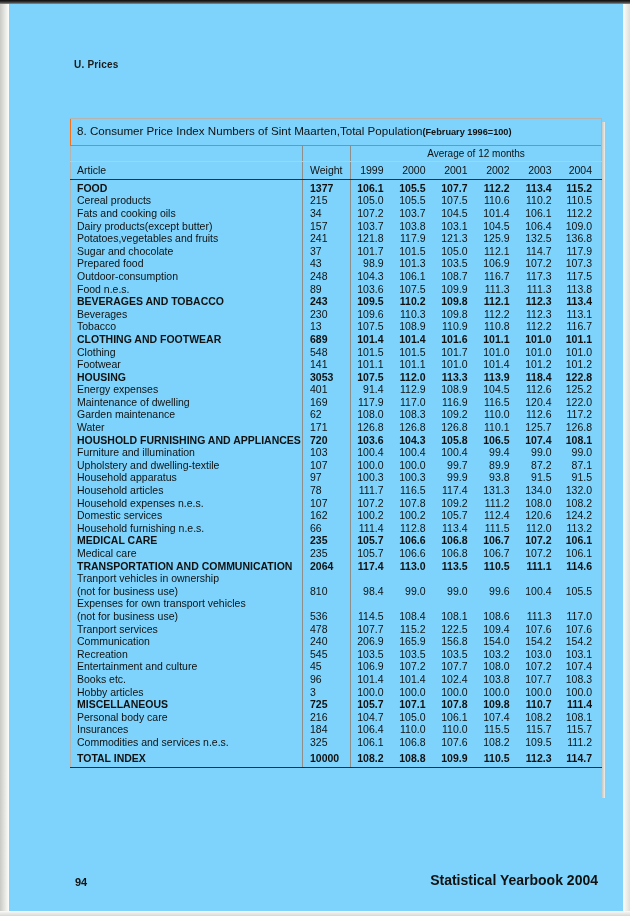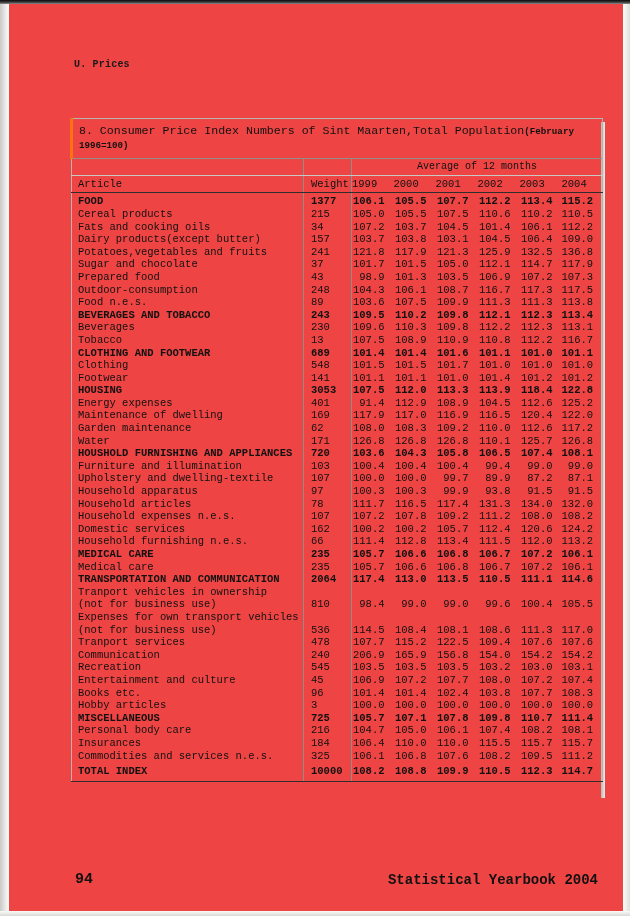--- a/index.html
+++ b/index.html
@@ -4,23 +4,23 @@
 <style>
   html, body {
     margin: 0;
     padding: 0;
     background: #f2f2f0;
   }
   .page {
     position: relative;
     width: 630px;
     height: 916px;
-    background: #ef4444;
+    background: #7dd3fc;
     overflow: hidden;
-    font-family: Liberation Mono, monospace;
+    font-family: Liberation Sans, sans-serif;
     color: #111;
   }
   
   .scan-top-band {
     position: absolute;
     top: 0; left: 0;
     width: 630px; height: 4px;
     background: linear-gradient(to bottom, #0b0b0b 0%, #3a3a3a 55%, #8f8f8f 100%);
   }
   .scan-left-edge {
@@ -78,21 +78,21 @@
     vertical-align: bottom;
     line-height: 12.6px;
     font-weight: normal;
   }
   .title-cell {
     font-size: 11.6px;
     font-weight: bold;
     text-align: left;
     padding: 6px 0 6px 6px !important;
     border-top: 1px solid #b4b4b0;
-    border-left: 3px solid #f97316;
+    border-left: 1px solid #f97316;
     border-right: 1px solid #b4b4b0;
     line-height: 15px;
   }
   .title-cell .base {
     font-size: 9.2px;
     font-weight: bold;
   }
   .spanhead {
     text-align: center;
     font-weight: bold;
@@ -106,21 +106,21 @@
     border-bottom: 1px solid #c8c8c4;
   }
   .colhead {
     font-weight: bold;
     padding-bottom: 2px !important;
     padding-top: 2px !important;
     border-bottom: 1.4px solid #2e2e2e;
   }
   .colhead.article { text-align: left; padding-left: 6px !important; }
   .colhead.weight  { text-align: left; padding-left: 7px !important; }
-  .colhead.yr      { text-align: left; padding-right: 9px !important; }
+  .colhead.yr      { text-align: right; padding-right: 9px !important; }
 
   td.article {
     text-align: left;
     padding-left: 6px !important;
     white-space: pre-line;
   }
   td.weight {
     text-align: left;
     padding-left: 7px !important;
   }
@@ -137,21 +137,21 @@
   .vsep-left  { border-left: 1px solid #b4b4b0; }
   .vrule      { border-left: 1px solid #8e8e8a; }
   .vsep-right { border-right: 1px solid #b4b4b0; }
   tbody tr:first-child td { padding-top: 2px !important; }
   tbody tr:last-child td { border-bottom: 1.4px solid #2e2e2e; padding-bottom: 3px !important; }
 
   .footer-page {
     position: absolute;
     left: 75px;
     bottom: 28px;
-    font-size: 15px;
+    font-size: 11px;
     font-weight: bold;
   }
   .footer-book {
     position: absolute;
     right: 32px;
     bottom: 28px;
     font-size: 14px;
     font-weight: bold;
   }
 </style>

